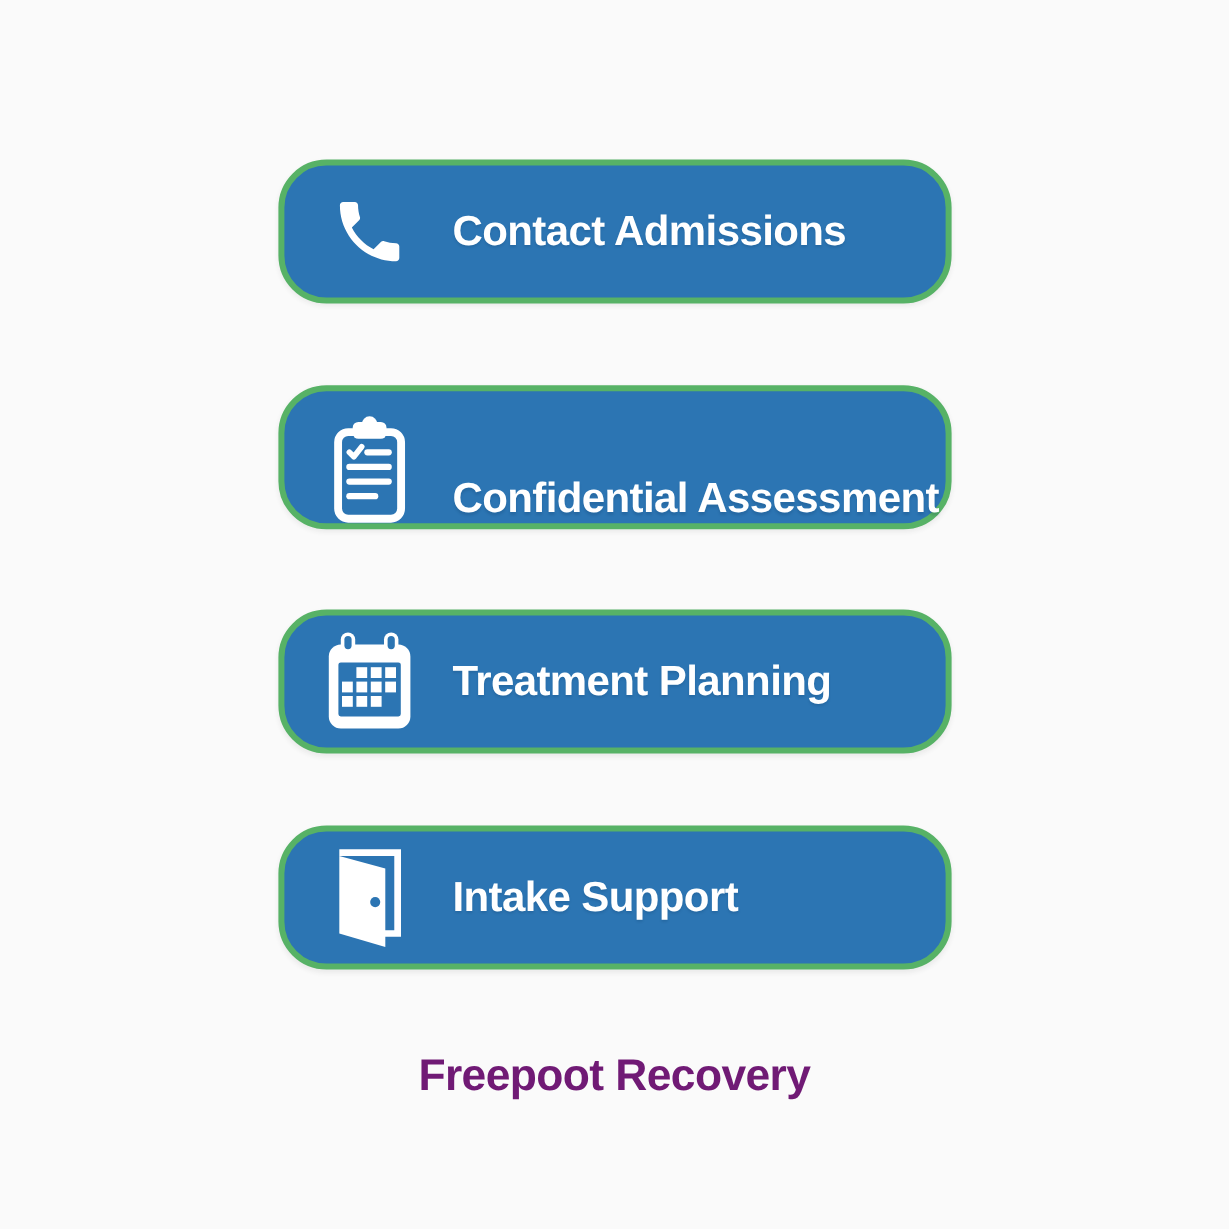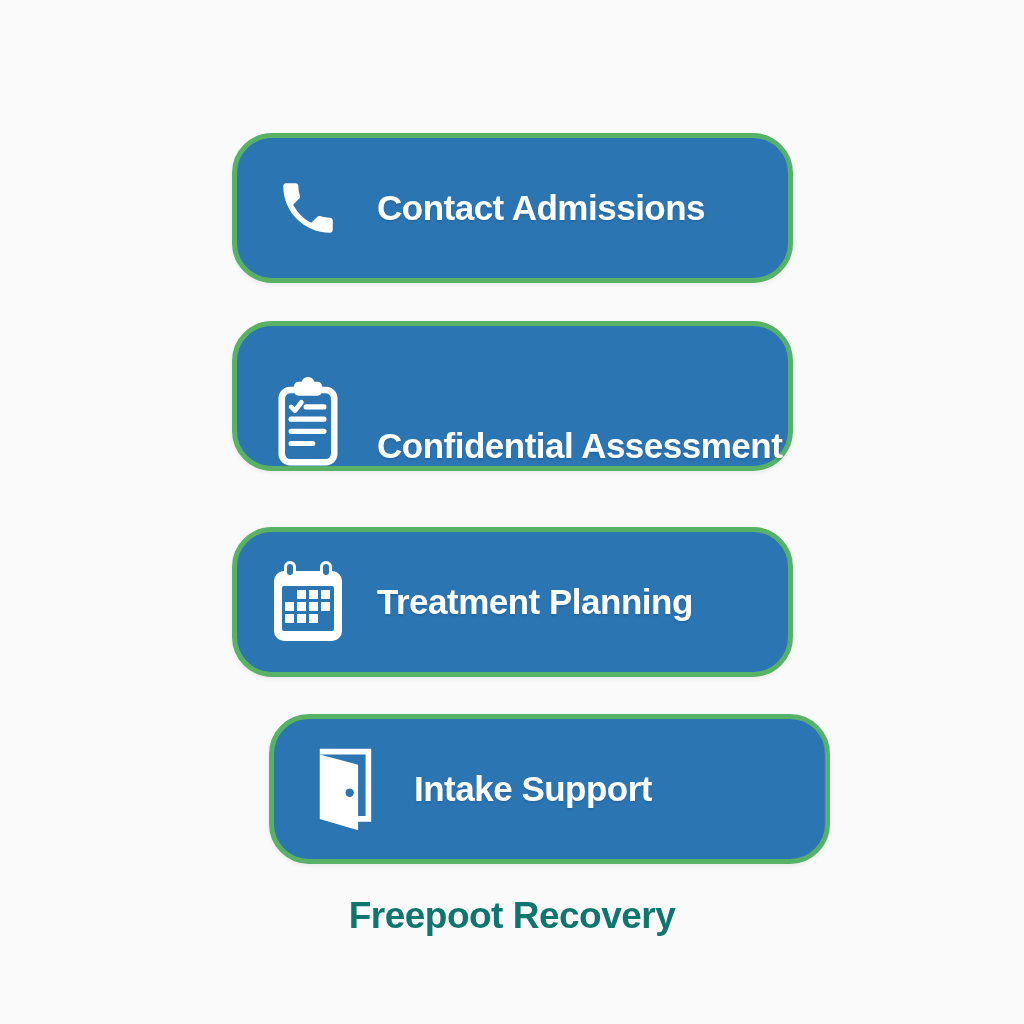--- a/index.html
+++ b/index.html
@@ -11,59 +11,59 @@
     height: 1024px;
     position: relative;
     background: #fafafa;
     font-family: "Liberation Sans", sans-serif;
     overflow: hidden;
   }
   .btn {
     position: absolute;
     left: 232px;
     width: 561px;
-    height: 150px;
+    height: 120px;
     box-sizing: border-box;
     background: #2c75b3;
     border: 5px solid #57b266;
     border-radius: 40px;
     display: flex;
     align-items: center;
     padding-left: 34px;
     box-shadow: 0 2px 4px rgba(50,50,50,0.08);
     cursor: pointer;
   }
   .btn-1 { top: 133px; }
   .btn-2 { top: 321px; align-items: flex-end; }
-  .btn-3 { top: 527px; }
-  .btn-4 { top: 714px; margin-left: 37px; }
+  .btn-3 { top: 508px; }
+  .btn-4 { top: 688px; }
   .icon-box {
     width: 74px;
     display: flex;
     justify-content: center;
     align-items: center;
     flex: 0 0 auto;
   }
   .icon-box svg { display: block; }
   .btn-label {
     margin-left: 32px;
     color: #ffffff;
     font-size: 35px;
     font-weight: bold;
     letter-spacing: -0.5px;
     white-space: nowrap;
     text-shadow: 0 2px 2px rgba(10,50,90,0.18);
   }
   .footer-brand {
     position: absolute;
-    top: 895px;
+    top: 875px;
     left: 0;
     width: 100%;
     text-align: center;
-    color: #0f766e;
+    color: #701a75;
     font-size: 37px;
     font-weight: bold;
     letter-spacing: -0.5px;
   }
 </style>
 </head>
 <body>
 
 <div class="btn btn-1">
   <span class="icon-box">

